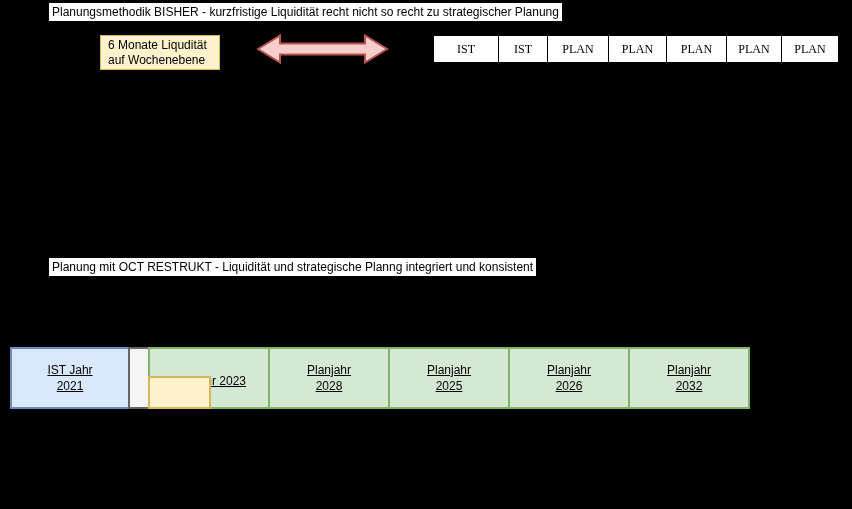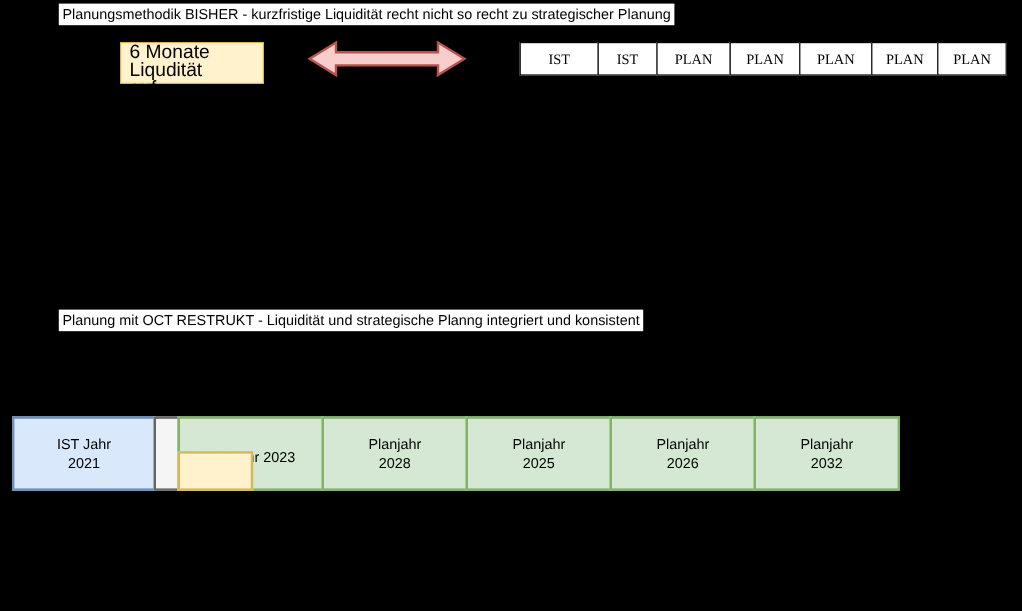--- a/index.html
+++ b/index.html
@@ -25,23 +25,23 @@
   #title-bisher { left: 49px; top: 3px; }
   #title-oct    { left: 49px; top: 258px; }
 
   
   #note-box {
     left: 100px; top: 35px;
     width: 120px; height: 35px;
     box-sizing: border-box;
     background: #FFF2CC;
     border: 1px solid #D6B656;
-    display: flex; flex-direction: column; justify-content: space-between;
+    display: flex; flex-direction: column; justify-content: center;
     padding-left: 7px;
-    font-size: 16px; line-height: 15px;
+    font-size: 12px; line-height: 15px;
   }
 
   
   #arrow-wrap { left: 256px; top: 32px; width: 133px; height: 34px; }
 
   
   #period-row {
     left: 433px; top: 35px; height: 28px;
     display: flex;
     font-family: Liberation Serif, serif;
@@ -55,20 +55,21 @@
   }
   .period-cell + .period-cell { margin-left: -1px; }
   .pc0 { width: 66px; } .pc1 { width: 50px; } .pc2 { width: 62px; }
   .pc3 { width: 59px; } .pc4 { width: 61px; } .pc5 { width: 56px; }
   .pc6 { width: 58px; }
 
   
   #timeline {
     left: 10px; top: 347px; height: 72px;
     display: flex;
+    text-decoration: underline;
   }
   .tl-box {
     box-sizing: border-box;
     height: 62px;
     display: flex; flex-direction: column;
     align-items: center; justify-content: center;
     font-size: 12px; line-height: 16px;
     position: relative;
   }
   .tl-box + .tl-box { margin-left: -2px; }

